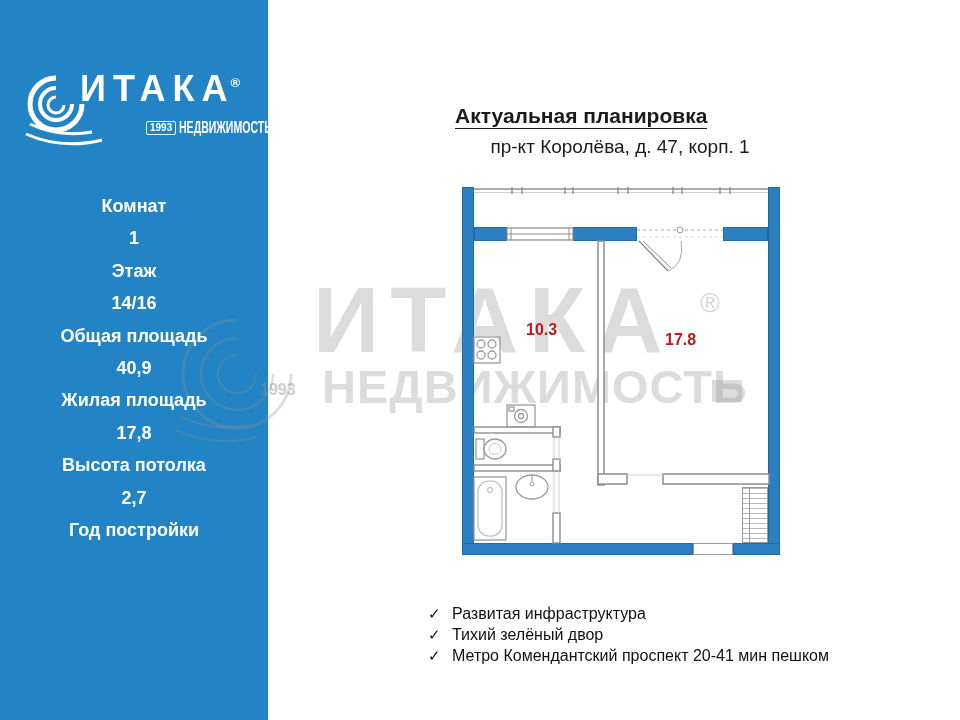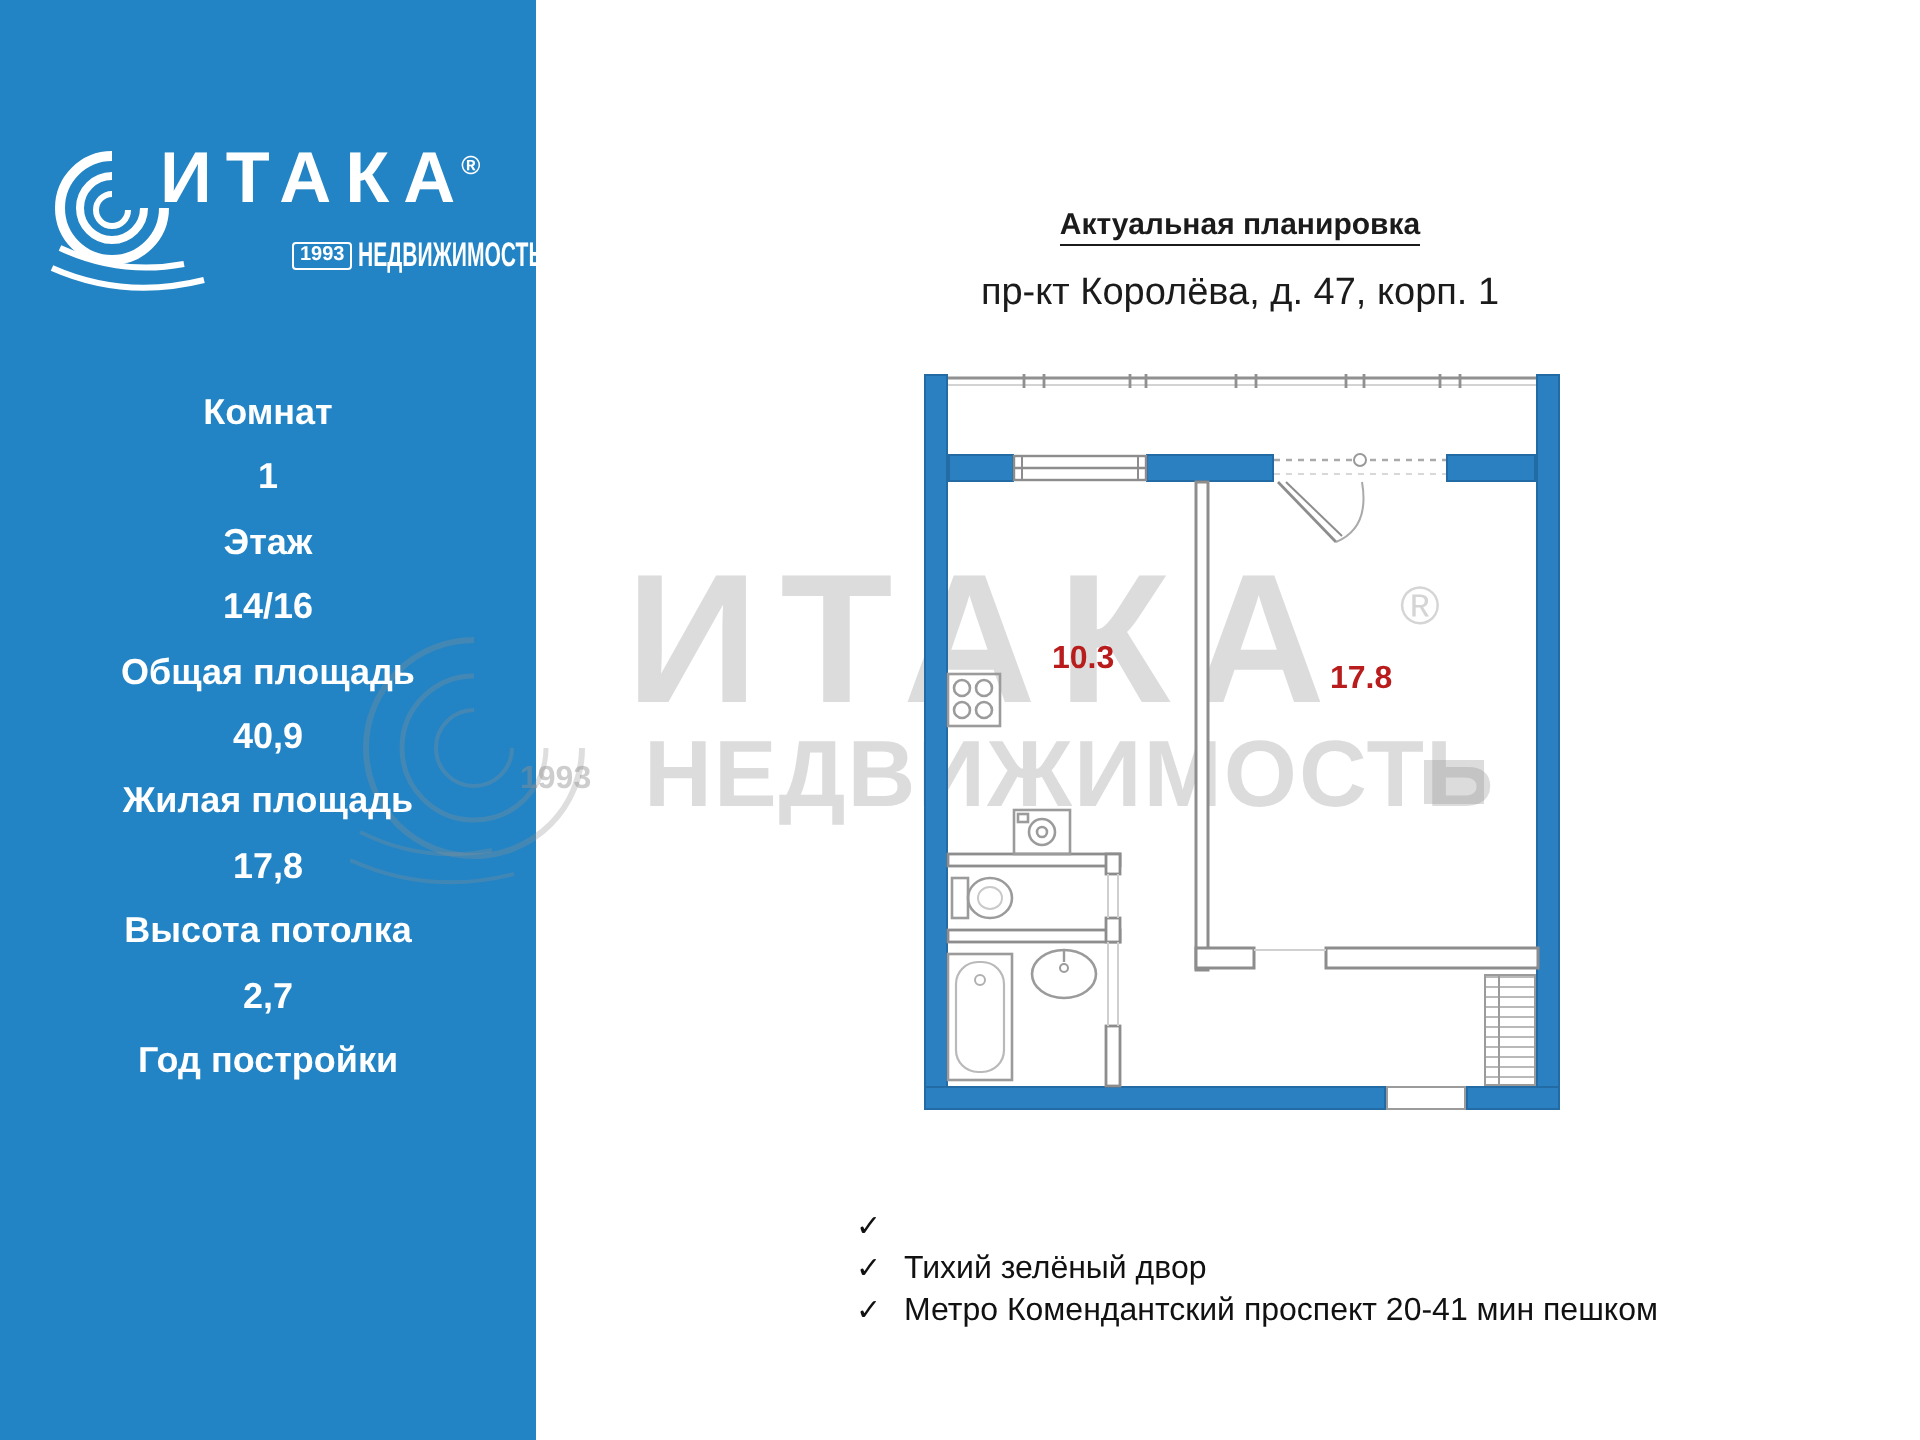--- a/index.html
+++ b/index.html
@@ -13,21 +13,21 @@
   .logo-title{left:58px;top:0;font-size:36px;font-weight:700;letter-spacing:7px;line-height:38px;white-space:nowrap;}
   .logo-reg{font-size:13px;vertical-align:14px;letter-spacing:0;margin-left:-4px;}
   .logo-bottom{left:124px;top:54px;display:flex;align-items:center;white-space:nowrap;}
   .logo-year{font-size:10px;font-weight:700;border:1px solid #fff;border-radius:2px;padding:0 3px;line-height:12px;margin-right:3px;}
   .logo-sub{font-size:17px;font-weight:700;letter-spacing:0;transform:scaleX(0.62);transform-origin:left center;display:inline-block;}
   .logo-endbox{width:16px;height:8px;background:#fff;margin-left:-30px;}
   .stats{left:0;top:190px;width:268px;text-align:center;color:#fff;z-index:6;
          font-size:18px;font-weight:600;line-height:32.4px;}
 
   
-  .plan-title{left:455px;top:104px;width:330px;text-align:center;font-size:15px;font-weight:700;color:#1b1b1b;z-index:4;}
+  .plan-title{left:455px;top:104px;width:330px;text-align:left;font-size:21px;font-weight:700;color:#1b1b1b;z-index:4;}
   .plan-title span{border-bottom:1.5px solid #1b1b1b;padding-bottom:1px;}
   .plan-address{left:440px;top:136px;width:360px;text-align:center;font-size:19px;font-weight:400;color:#1b1b1b;z-index:4;}
 
   
   .wm{z-index:2;color:rgba(145,145,145,0.32);pointer-events:none;white-space:nowrap;}
   .wm-title{left:313px;top:272px;font-size:92px;font-weight:700;letter-spacing:11px;line-height:96px;}
   .wm-reg{left:700px;top:288px;font-size:27px;font-weight:400;color:rgba(145,145,145,0.38);}
   .wm-sub{left:322px;top:362px;font-size:47px;font-weight:700;letter-spacing:1px;line-height:50px;}
   .wm-endbox{left:712px;top:380px;width:30px;height:22px;background:rgba(145,145,145,0.32);}
   .wm-year{left:260px;top:381px;font-size:16px;font-weight:700;color:rgba(145,145,145,0.45);}
@@ -198,20 +198,21 @@
       </g>
     </svg>
 
     <div class="rlabel" style="left:64px;top:134px;">10.3</div>
     <div class="rlabel" style="left:203px;top:144px;">17.8</div>
   </div>
 
   <div class="abs features">
     <div class="feature-row">
       <span class="feature-check">✓</span>
+      <span>Развитая инфраструктура</span>
     </div>
     <div class="feature-row">
       <span class="feature-check">✓</span>
       <span>Тихий зелёный двор</span>
     </div>
     <div class="feature-row">
       <span class="feature-check">✓</span>
       <span>Метро Комендантский проспект 20-41 мин пешком</span>
     </div>
   </div>

